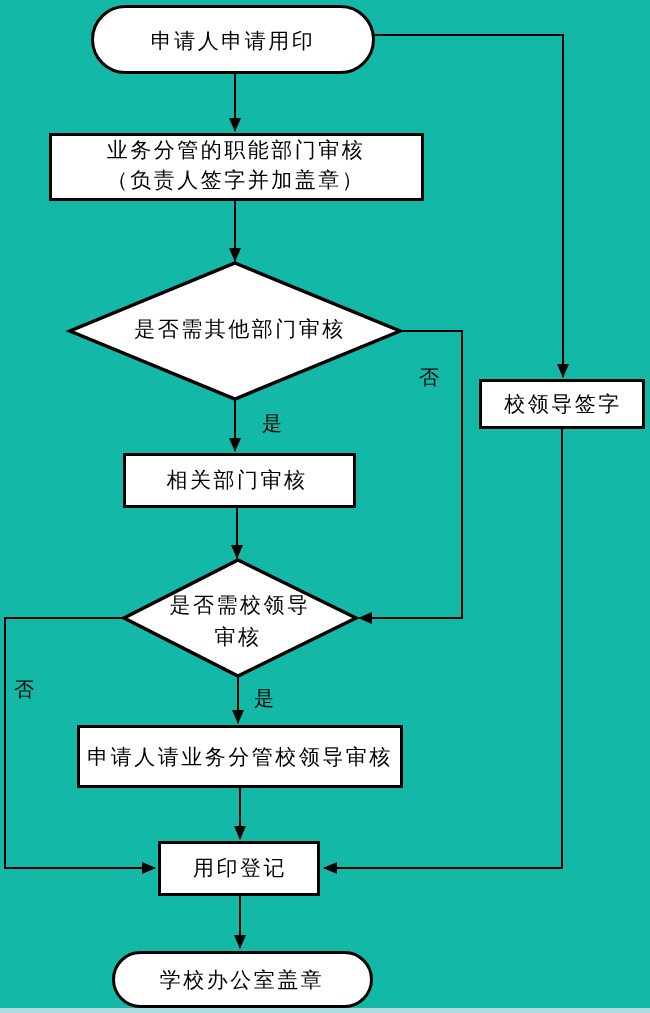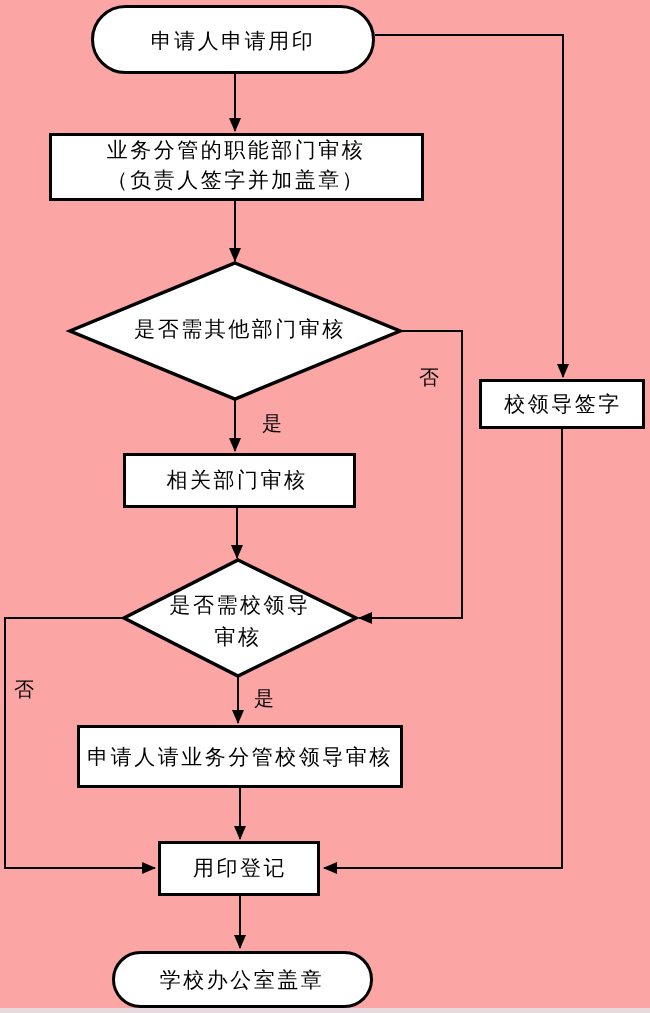--- a/index.html
+++ b/index.html
@@ -4,21 +4,21 @@
 <style>
   html, body {
     margin: 0;
     padding: 0;
     background: #ffffff;
   }
   .canvas {
     position: relative;
     width: 650px;
     height: 1013px;
-    background: #fca5a5;
+    background: #14b8a6;
     overflow: hidden;
     font-family: "Liberation Serif", "DejaVu Serif", serif;
   }
   svg { display: block; }
   .node-shape {
     fill: #ffffff;
     stroke: #000000;
   }
   .rect-shape   { stroke-width: 3; }
   .stadium-shape{ stroke-width: 3; }

